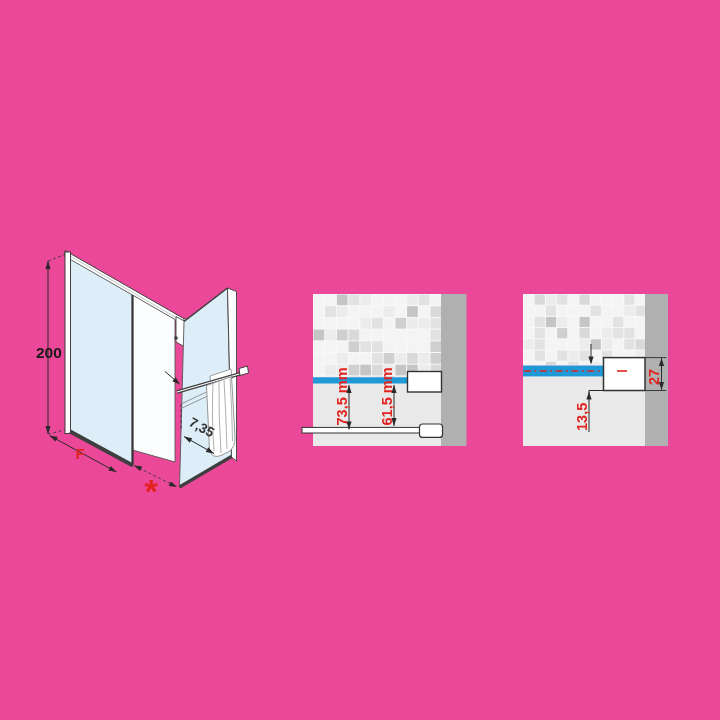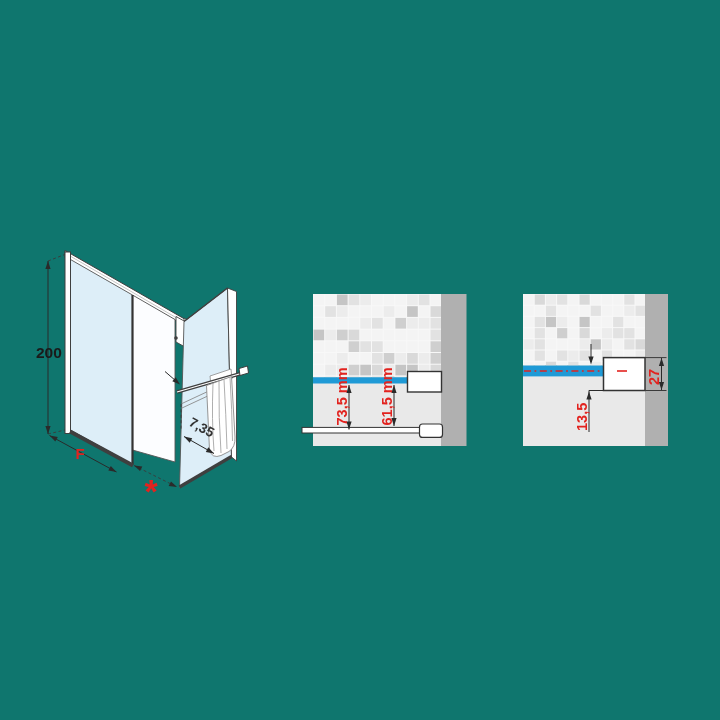--- a/index.html
+++ b/index.html
@@ -1,16 +1,16 @@
 <!DOCTYPE html>
 <html><head>
 <meta charset="utf-8">
 <style>
   html,body{margin:0;padding:0;background:#ffffff;}
-  .canvas{position:relative;width:720px;height:720px;background:#0f766e;overflow:hidden;}
+  .canvas{position:relative;width:720px;height:720px;background:#ec4899;overflow:hidden;}
   svg{position:absolute;left:0;top:0;}
   svg text{font-family:"Liberation Sans","DejaVu Sans",sans-serif;font-weight:bold;}
   .thin{stroke:#3a3a3a;stroke-width:1;fill:none;}
   .dash{stroke:#3a3a3a;stroke-width:0.9;fill:none;stroke-dasharray:3,2.4;}
   .dimline{stroke:#2a2a2a;stroke-width:1;fill:none;}
   .arrow{fill:#2a2a2a;stroke:none;}
 </style>
 </head>
 <body>
 

